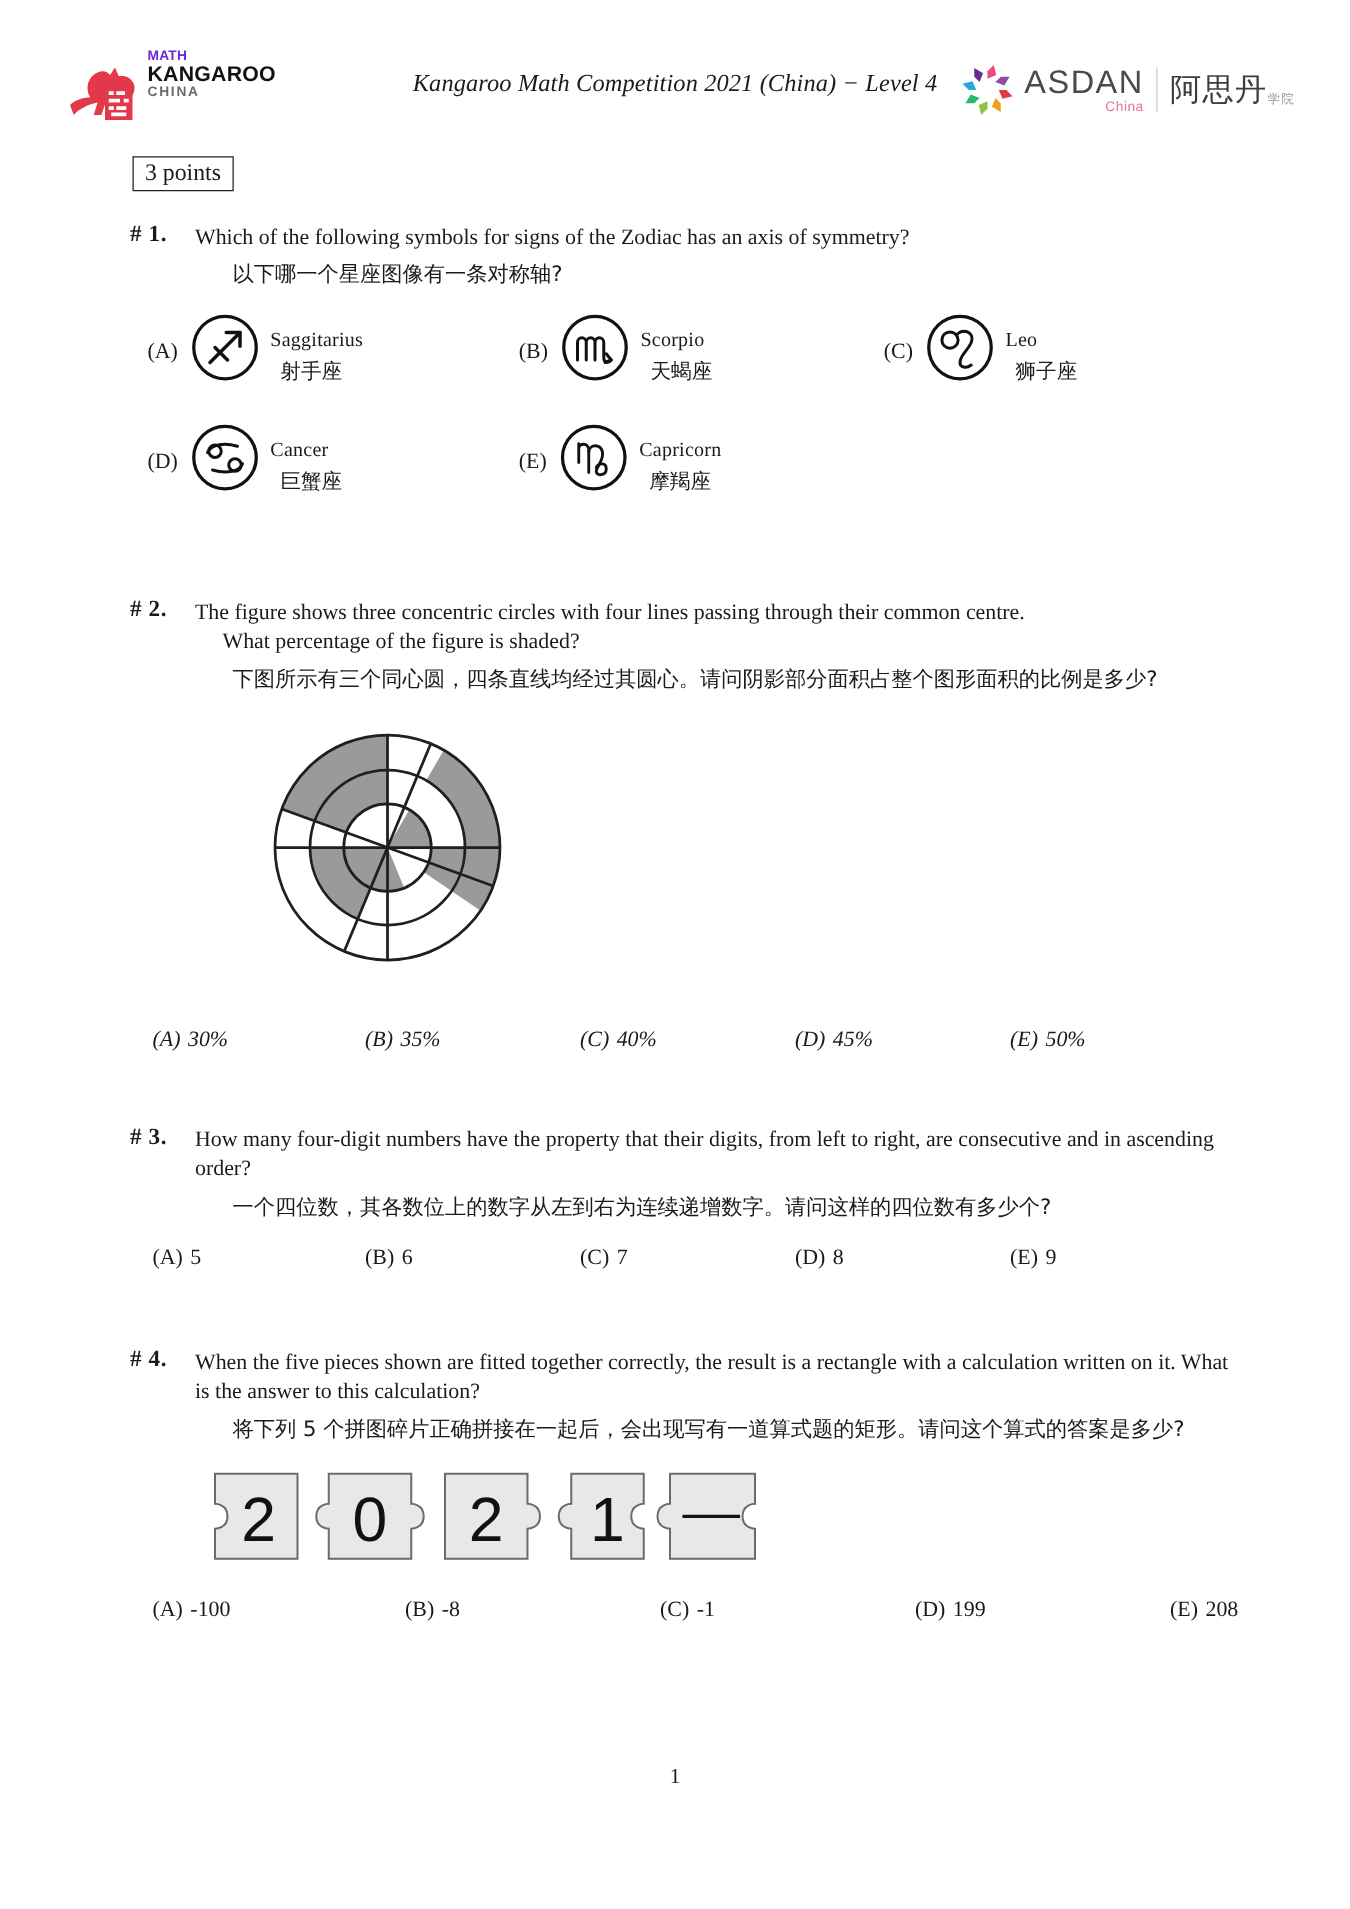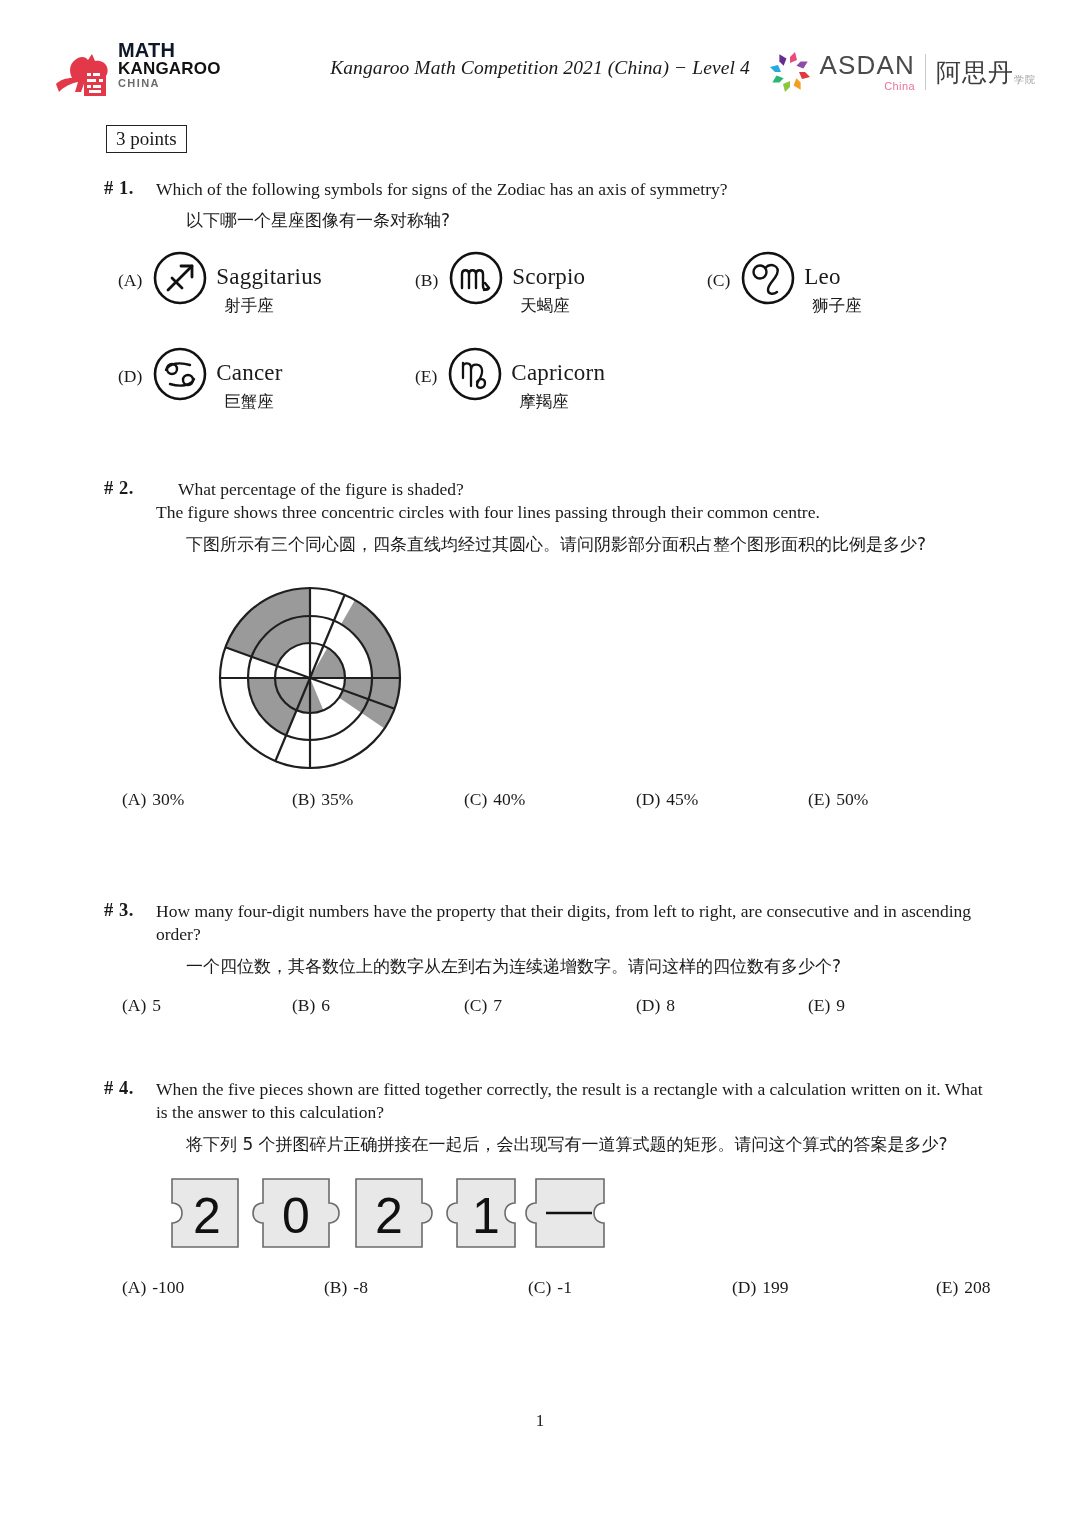--- a/index.html
+++ b/index.html
@@ -34,21 +34,21 @@
     left: 48px; top: 40px;
     width: 170px; height: 62px;
   }
   .mk-wordmark {
     position: absolute;
     left: 70px; top: 0px;
     font-family: "Liberation Sans", sans-serif;
     font-weight: bold;
     line-height: 1.0;
   }
-  .mk-math { font-size: 20px; letter-spacing: 0.2px; display: block; color: #0f172a; }
+  .mk-math { font-size: 11px; letter-spacing: 0.2px; display: block; color: #6d28d9; }
   .mk-kang { font-size: 17px; letter-spacing: 0.2px; display: block; color: #111; }
   .mk-china {
     font-size: 11px; letter-spacing: 1.4px; display: block;
     color: #6c6c6c; font-weight: bold; margin-top: 1px;
   }
   .header-title {
     position: absolute;
     left: 0; top: 57px;
     width: 1080px;
     text-align: center;
@@ -136,21 +136,21 @@
     display: flex;
     align-items: flex-start;
   }
   .zodiac-label { font-size: 17.5px; padding-top: 20px; margin-right: 10px; }
   .zodiac-sym { width: 56px; height: 56px; flex: 0 0 56px; }
   .zodiac-names {
     margin-left: 8px;
     padding-top: 13px;
     line-height: 1.25;
   }
-  .zodiac-en { font-size: 23px; letter-spacing: 0.2px; font-family: Liberation Serif, serif; }
+  .zodiac-en { font-size: 16px; letter-spacing: 0.2px; font-family: Liberation Serif, serif; }
   .zodiac-cn {
     font-family: "DejaVu Sans", "Liberation Sans", sans-serif;
     font-size: 16.5px; margin-top: 4px; padding-left: 8px;
   }
 
   
   .choices {
     display: flex;
     padding-left: 122px;
     font-size: 17.5px;
@@ -329,22 +329,22 @@
           <div class="zodiac-cn">摩羯座</div>
         </div>
       </div>
     </div>
   </div>
 
   <div class="q" style="top:478px;">
     <div class="q-head">
       <div class="q-num"># 2.</div>
       <div class="q-body">
+        <div class="q-en">The figure shows three concentric circles with four lines passing through their common centre.</div>
         <div class="q-en" style="padding-left:22px;">What percentage of the figure is shaded?</div>
-        <div class="q-en">The figure shows three concentric circles with four lines passing through their common centre.</div>
         <div class="q-cn indent-cn">下图所示有三个同心圆，四条直线均经过其圆心。请问阴影部分面积占整个图形面积的比例是多少?</div>
       </div>
     </div>
 
     <div class="fig-wrap" style="padding-left:205px; margin-top:16px;">
       <svg width="210" height="210" viewBox="0 0 210 210">
         <defs>
           
         </defs>
         <g transform="translate(105,105)">
@@ -375,21 +375,21 @@
           <circle cx="0" cy="0" r="35" fill="none" stroke="#1f1f1f" stroke-width="2.2"></circle>
 
           <line x1="-90" y1="0" x2="90" y2="0" stroke="#1f1f1f" stroke-width="2.2"></line>
           <line x1="0" y1="-90" x2="0" y2="90" stroke="#1f1f1f" stroke-width="2.2"></line>
           <line x1="-84.6" y1="-30.8" x2="84.6" y2="30.8" stroke="#1f1f1f" stroke-width="2.2"></line>
           <line x1="-34.6" y1="83" x2="34.6" y2="-83" stroke="#1f1f1f" stroke-width="2.2"></line>
         </g>
       </svg>
     </div>
 
-    <div class="choices" style="margin-top:6px;">
+    <div class="choices" style="margin-top:38px;font-style:italic;">
       <span class="choice" style="width:170px;"><span class="lbl">(A)</span><span>30%</span></span>
       <span class="choice" style="width:172px;"><span class="lbl">(B)</span><span>35%</span></span>
       <span class="choice" style="width:172px;"><span class="lbl">(C)</span><span>40%</span></span>
       <span class="choice" style="width:172px;"><span class="lbl">(D)</span><span>45%</span></span>
       <span class="choice"><span class="lbl">(E)</span><span>50%</span></span>
     </div>
   </div>
 
   <div class="q" style="top:900px;">
     <div class="q-head">

